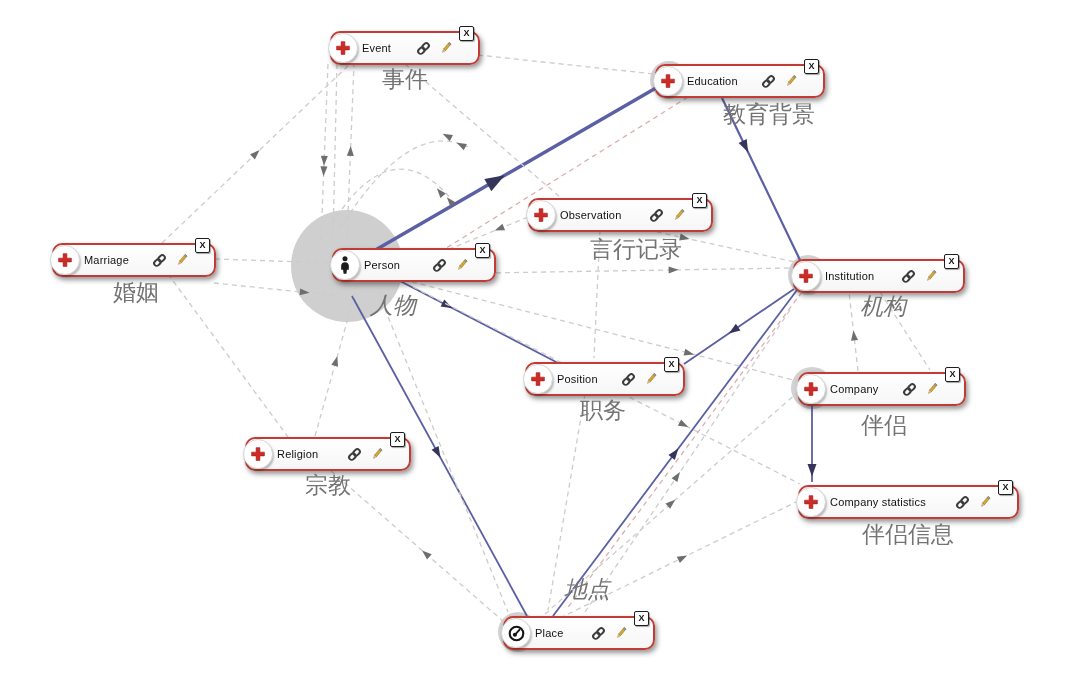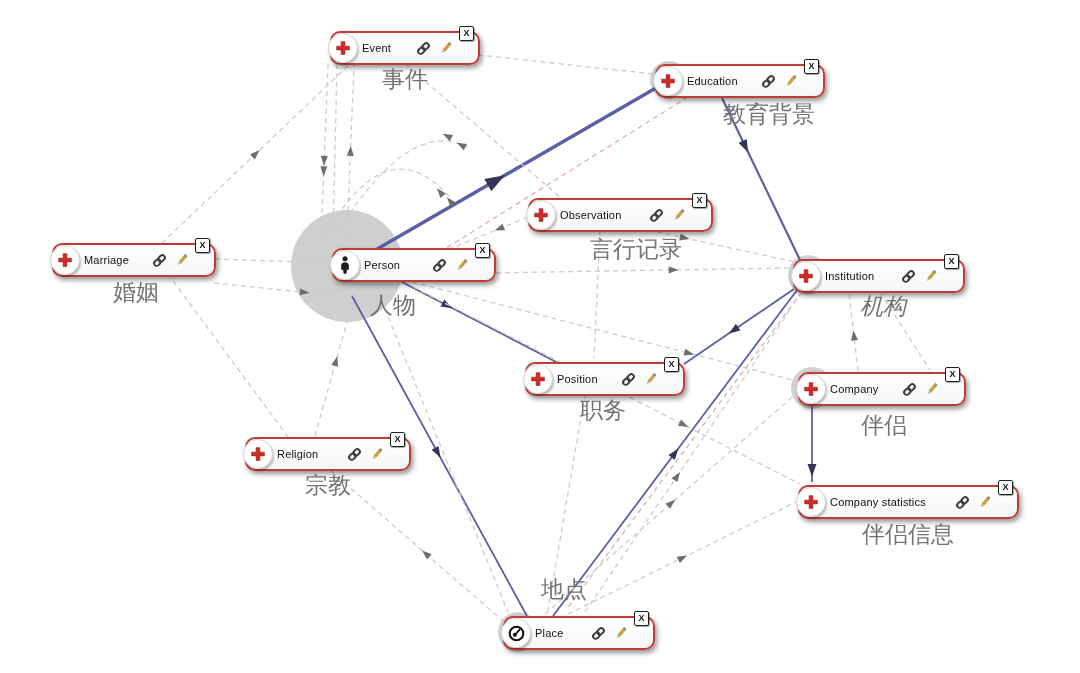--- a/index.html
+++ b/index.html
@@ -38,28 +38,28 @@
   .n-company{left:798px;top:372px;width:164px;}
   .n-religion{left:245px;top:437px;width:162px;}
   .n-companystats{left:798px;top:485px;width:217px;}
   .n-place{left:503px;top:616px;width:148px;}
   
   .zh{position:absolute;transform:translateX(-50%);z-index:2;font-size:23px;color:#737373;
       font-family:"Liberation Serif","DejaVu Serif",serif;white-space:nowrap;}
   .zh-event{left:405px;top:64px;}
   .zh-education{left:753px;top:99px;margin-left:16px;}
   .zh-marriage{left:136px;top:277px;}
-  .zh-person{left:393px;top:290px;}
+  .zh-person{left:393px;top:290px;font-style:italic;}
   .zh-observation{left:636px;top:234px;}
   .zh-institution{left:883px;top:291px;font-style:italic;}
   .zh-position{left:603px;top:395px;}
   .zh-company{left:884px;top:410px;}
   .zh-religion{left:328px;top:470px;}
   .zh-companystats{left:908px;top:519px;}
-  .zh-place{left:564px;top:574px;}
+  .zh-place{left:587px;top:574px;font-style:italic;}
 </style>
 </head>
 <body>
 
 <svg width="0" height="0" style="position:absolute" aria-hidden="true">
   <defs>
     <symbol id="i-plus" viewBox="0 0 24 24">
         <path d="M9.5 3.5h5v6h6v5h-6v6h-5v-6h-6v-5h6z" fill="#ce2b26" stroke="#9e1f1c" stroke-width="0.8"></path>
       </symbol>
     <symbol id="i-person" viewBox="0 0 24 24">

